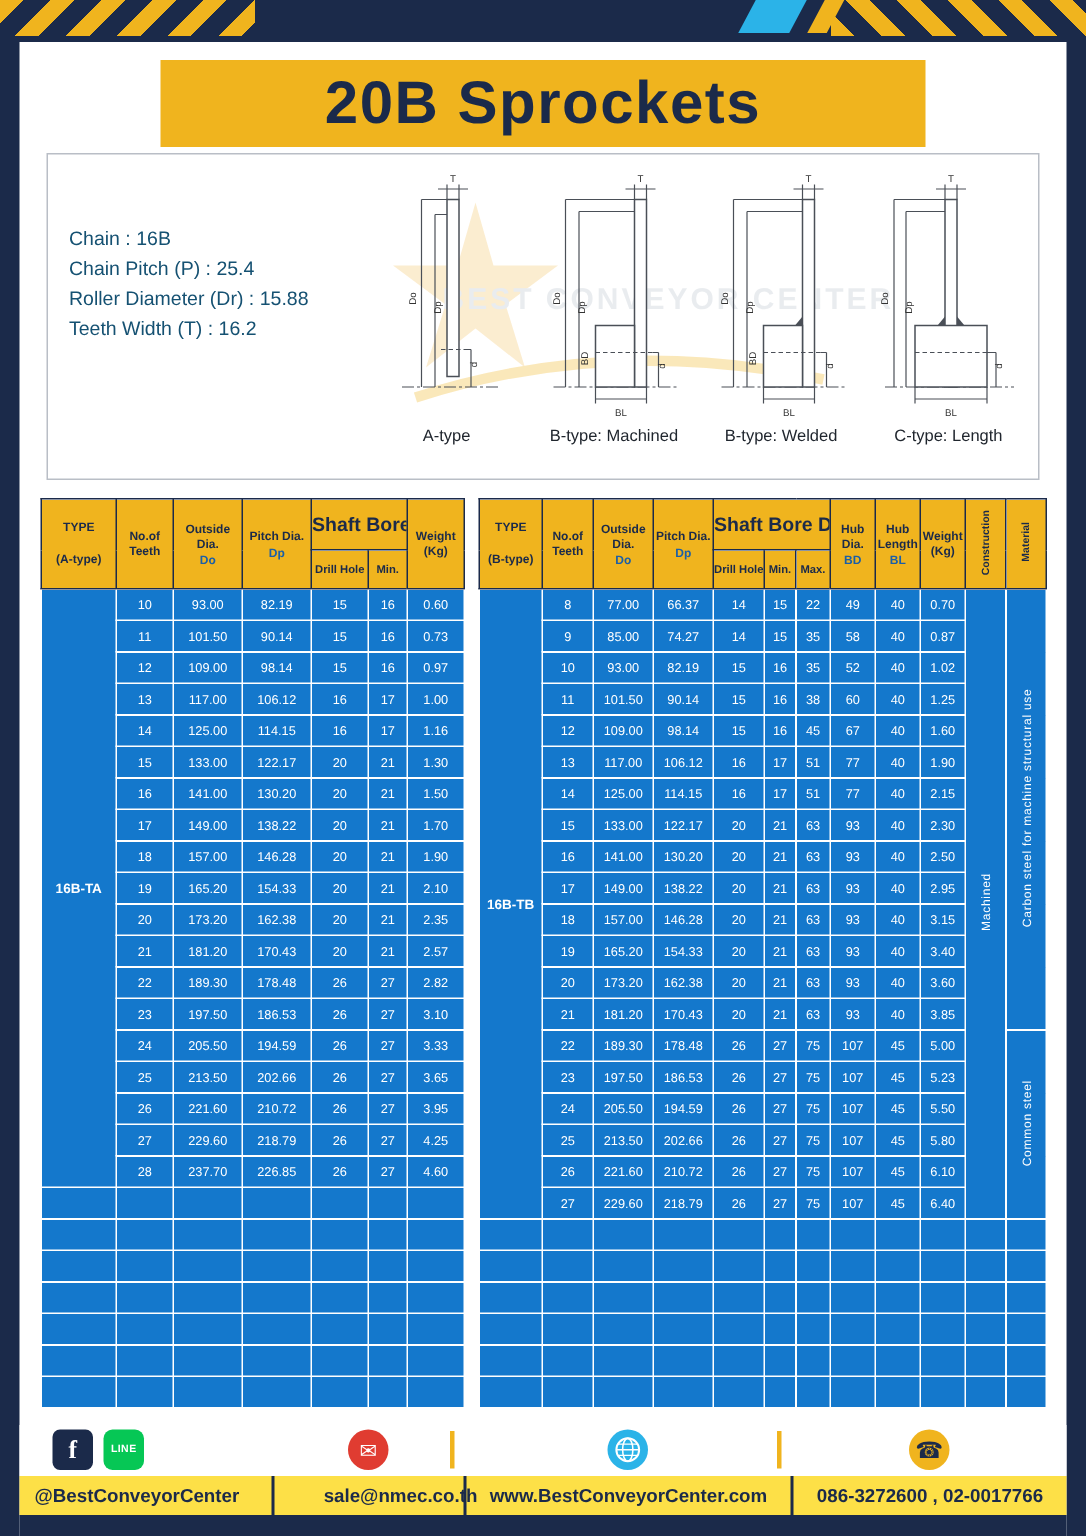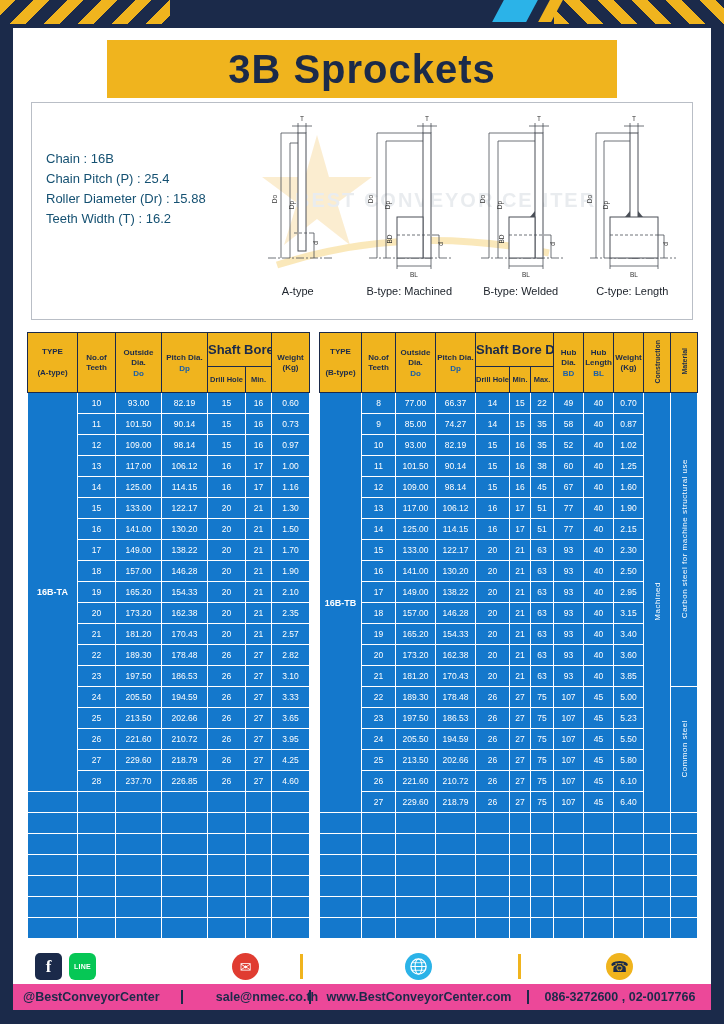--- a/index.html
+++ b/index.html
@@ -60,38 +60,38 @@
   .footer-icons { position:absolute; left:0; right:0; bottom:40px; height:34px; background:#fff; }
   .icon { position:absolute; top:3px; width:27px; height:27px; border-radius:50%;
           display:flex; align-items:center; justify-content:center; }
   .icon-fb   { left:22px;  border-radius:5px; background:#1b2a4a; color:#fff; font-weight:bold; font-size:17px; font-family:"Liberation Serif", serif; }
   .icon-line { left:56px;  border-radius:6px; background:#06c755; color:#fff; font-weight:bold; font-size:7px; letter-spacing:0.3px; }
   .icon-mail { left:219px; background:#e03c31; color:#fff; font-size:14px; }
   .icon-globe{ left:392px; background:#2bb3e8; }
   .icon-phone{ left:593px; background:#f0b41e; color:#1b2a4a; font-size:15px; }
   .tick { position:absolute; top:4px; width:3px; height:25px; background:#f0b41e; }
 
-  .footer-bar { position:absolute; left:0; right:0; bottom:14px; height:26px; background:#ec4899; display:flex;align-items:center; }
+  .footer-bar { position:absolute; left:0; right:0; bottom:14px; height:26px; background:#fde047; display:flex; }
   .footer-sec { display:flex; align-items:center; justify-content:center; font-size:12.5px; font-weight:bold; color:#1b2a4a; white-space:nowrap; }
   .footer-sec + .footer-sec { border-left:2px solid #1b2a4a; }
   .footer-navy { position:absolute; left:0; right:0; bottom:0; height:14px; background:#1b2a4a; }
 </style>
 </head>
 <body>
 
 <div class="page">
   <div class="hazard left"></div>
   <div class="hazard right"></div>
   <div class="accent-cyan"></div>
   <div class="accent-y2"></div>
 
   <div class="content">
 
     <div class="title-banner">
-      <div class="title-text">3B Sprockets</div>
+      <div class="title-text">20B Sprockets</div>
     </div>
 
     <div class="info-panel">
       <div class="watermark">
         <svg viewBox="0 0 300 192" width="300" height="192">
           <path d="M60 20 L72 62 L115 62 L80 88 L93 130 L60 104 L27 130 L40 88 L5 62 L48 62 Z" fill="#f3c468"></path>
           <path d="M20 150 Q150 108 292 138" stroke="#f0b41e" stroke-width="7" fill="none"></path>
         </svg>
         <div class="watermark-text">BEST CONVEYOR CENTER</div>
       </div>

